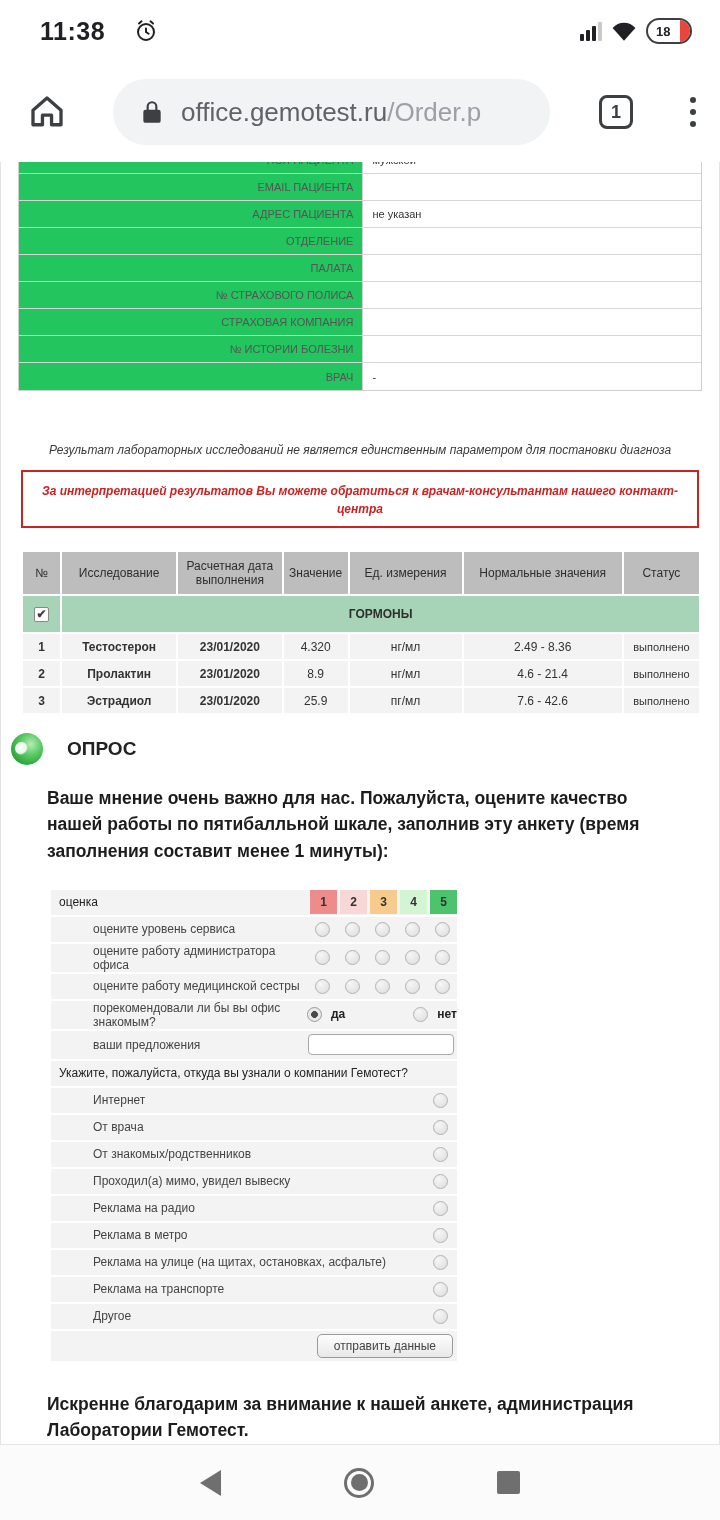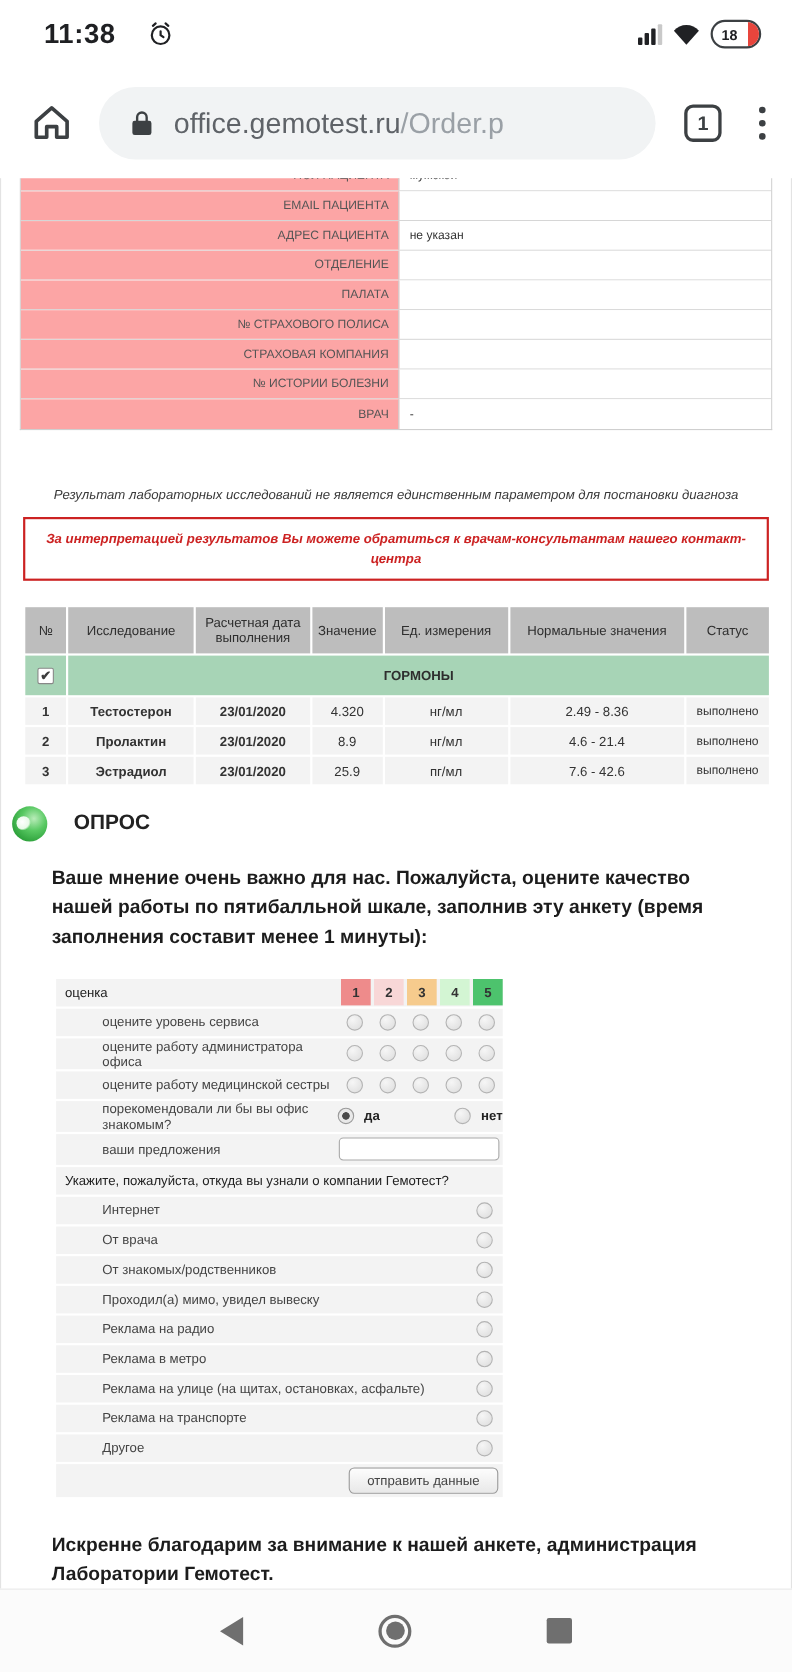--- a/index.html
+++ b/index.html
@@ -13,37 +13,37 @@
   .sb-alarm { margin-left:12px; display:flex; }
   .sb-right { margin-left:auto; display:flex; align-items:center; gap:9px; }
   .sig { display:flex; align-items:flex-end; gap:2px; height:20px; }
   .sig i { display:block; width:4px; border-radius:1px; background:#202124; }
   .sig i.dim { background:#c9c9c9; }
   .battery { position:relative; width:46px; height:26px; border:2.5px solid #3c4043; border-radius:13px; display:flex; align-items:center; overflow:hidden; background:#fff; }
   .battery .lvl { font-size:13px; font-weight:700; color:#202124; margin-left:8px; }
   .battery .red { position:absolute; right:0; top:0; bottom:0; width:10px; background:#e8453c; }
 
   
-  .browser { height:100px; display:flex; align-items:center; padding:0 24px 0 26px; background:#fff; flex:0 0 auto; }
+  .browser { height:100px; display:flex; align-items:center; padding:0 24px 0 26px; background:#fff; flex:0 0 auto;gap:23px; }
   .omnibox { flex:1; margin:0 26px 0 22px; height:66px; background:#f1f3f4; border-radius:33px; display:flex; align-items:center; padding:0 26px; min-width:0; }
   .url { font-size:26px; color:#5f6368; margin-left:16px; white-space:nowrap; overflow:hidden; }
   .url .path { color:#9aa0a6; }
   .tabbtn { width:34px; height:34px; border:3px solid #3c4043; border-radius:8px; display:flex; align-items:center; justify-content:center; font-size:18px; font-weight:700; color:#3c4043; }
   .kebab { display:flex; flex-direction:column; gap:6px; margin-left:34px; }
   .kebab i { width:6px; height:6px; border-radius:50%; background:#3c4043; }
 
   
   .page { flex:1 1 auto; overflow:hidden; position:relative; background:#fff;
     border-left:1px solid #e3e3e3; border-right:1px solid #e3e3e3; }
 
   
   .pform { margin:-15px 17px 0 17px; border:1px solid #cfcfcf; border-top:none; }
   .prow { display:flex; height:27px; border-bottom:1px solid #d6d6d6; background:#fff; }
   .prow:last-child { border-bottom:none; }
-  .plabel { width:50.5%; background:#fca5a5; border-right:1px solid #d0d0d0; display:flex; align-items:center; justify-content:flex-end; padding-right:9px; font-size:11px; color:#555; }
+  .plabel { width:50.5%; background:#22c55e; border-right:1px solid #d0d0d0; display:flex; align-items:center; justify-content:flex-end; padding-right:9px; font-size:11px; color:#555; }
   .pvalue { flex:1; display:flex; align-items:center; padding-left:9px; font-size:11px; color:#333; }
 
   .disclaimer { margin:52px 30px 0; text-align:center; font-style:italic; font-size:12px; color:#3a3a3a; }
   .alertbox { margin:13px 20px 0; border:2px solid #cc2222; padding:9px 14px; text-align:center; }
   .alertbox span { font-style:italic; font-weight:700; font-size:12px; color:#cc2222; }
 
   
   .rtable { margin:22px 20px 0; border-collapse:separate; border-spacing:2px; width:680px; }
   .rtable td { text-align:center; vertical-align:middle; font-size:12px; color:#333; }
   .rtable .hd td { background:#bdbdbd; height:42px; padding:2px 4px; color:#2e2e2e; }

